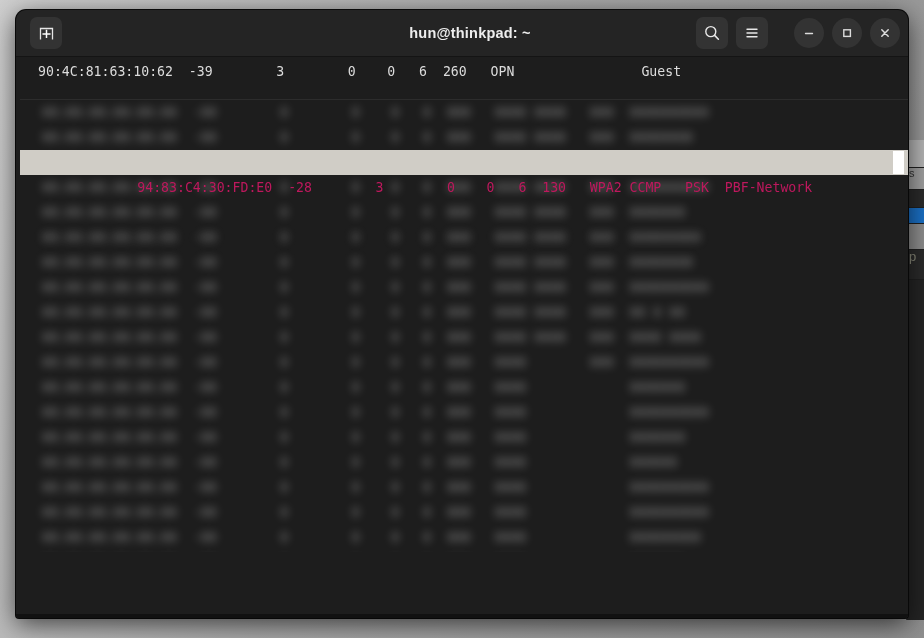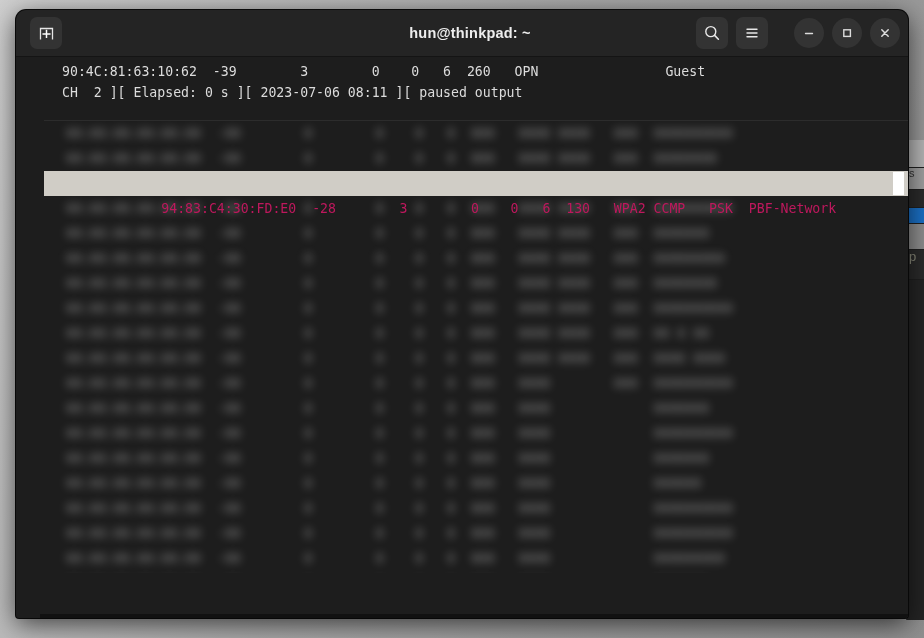--- a/index.html
+++ b/index.html
@@ -114,21 +114,20 @@
     flex: 1 1 auto;
     background: #1d1d1d;
     position: relative;
     font-family: "DejaVu Sans Mono", "Liberation Mono", monospace;
     font-size: 13.2px;
     line-height: 21px;
     color: #dcdcdc;
     padding: 4px 0 0 0;
     overflow: hidden;
     box-sizing: border-box;
-    margin-left: 24px;
   }
   #term-inner {
     position: relative;
     padding: 0 0 0 4px;
     height: 100%;
     box-sizing: border-box;
   }
 
   .tline {
     white-space: pre;
@@ -243,21 +242,20 @@
             <path d="M4.8 4.8 L11.2 11.2 M11.2 4.8 L4.8 11.2" stroke="#dcdcdc" stroke-width="1.5" stroke-linecap="round"></path>
           </svg>
         </div>
       </div>
     </div>
 
     <div id="term-body">
       <div id="term-inner">
 
         <div class="tline">90:4C:81:63:10:62  -39        3        0    0   6  260   OPN                Guest</div>
-        <div class="tline">CH  2 ][ Elapsed: 0 s ][ 2023-07-06 08:11 ][ paused output</div>
         <div class="tline blank"></div>
 
         <div id="result-area">
           <div class="rrow redacted">00:00:00:00:00:00  -00        0        0    0   0  000   0000 0000   000  0000000000</div>
           <div class="rrow redacted">00:00:00:00:00:00  -00        0        0    0   0  000   0000 0000   000  00000000</div>
 
           <div class="rrow selected">
             <span>94:83:C4:30:FD:E0  -28        3        0    0   6  130   WPA2 CCMP   PSK  PBF-Network</span>
             <span class="cursor-block"></span>
           </div>

